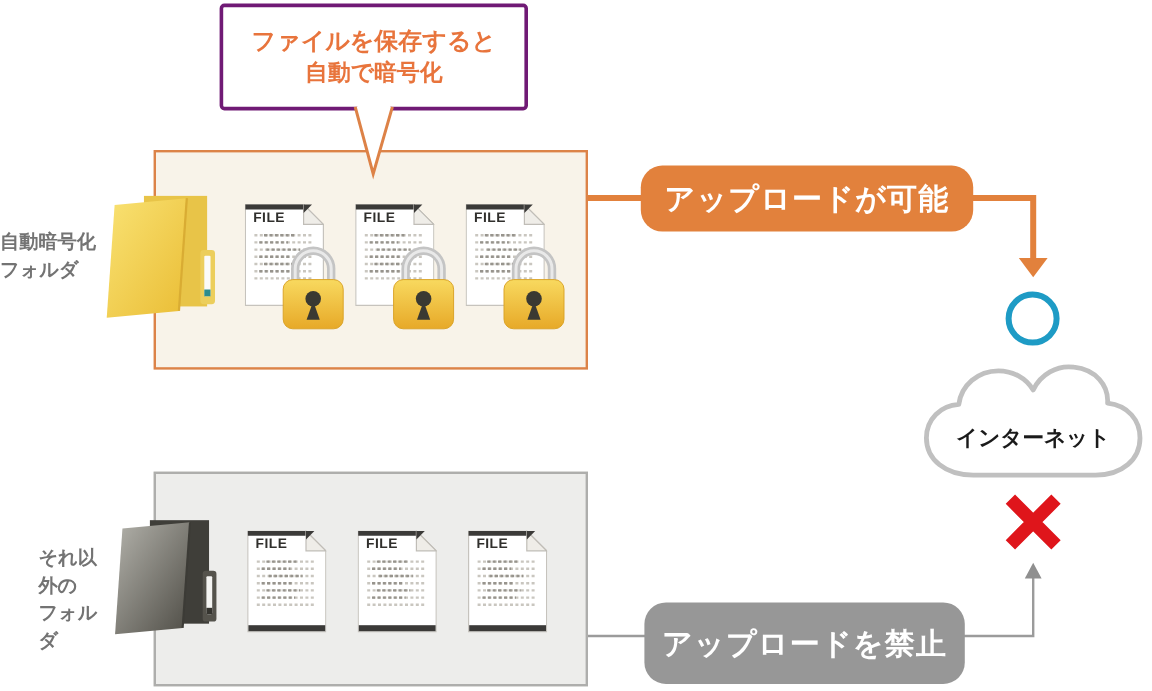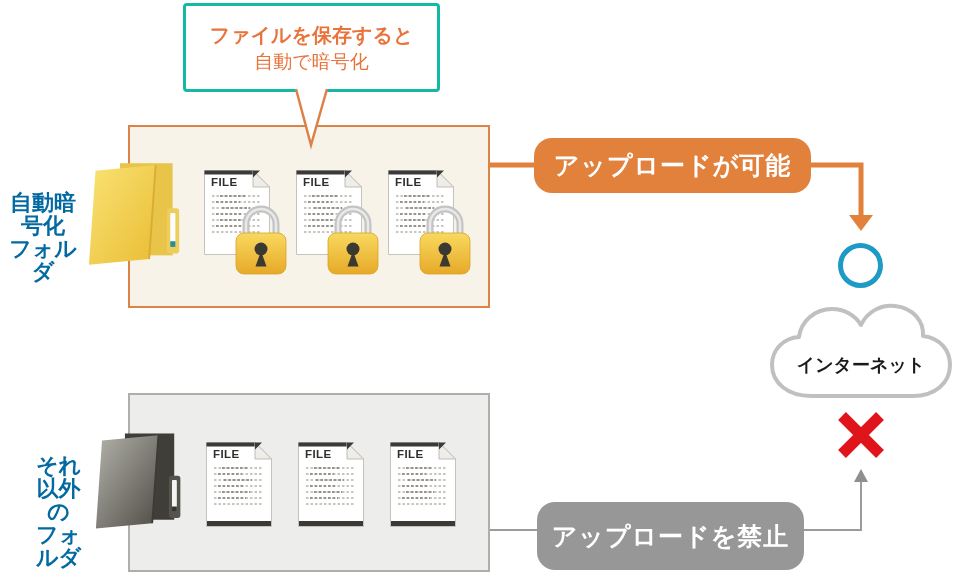--- a/index.html
+++ b/index.html
@@ -5,38 +5,38 @@
   html,body{margin:0;padding:0;background:#ffffff;}
   #stage{
     position:relative;width:960px;height:576px;overflow:hidden;background:#ffffff;
     font-family:"Liberation Sans","DejaVu Sans",sans-serif;
   }
   #stage *{box-sizing:border-box;}
 
   
   .callout{
     position:absolute;left:183px;top:3px;width:257px;height:89px;
-    background:#ffffff;border:3px solid #14b8a6;border-radius:4px;
+    background:#ffffff;border:3px solid #701a75;border-radius:4px;
     display:flex;flex-direction:column;justify-content:center;align-items:center;
     z-index:4;text-align:center;
   }
   .callout .l1{font-size:20px;font-weight:bold;color:#E8743C;line-height:27px;}
-  .callout .l2{font-size:19px;font-weight:normal;color:#E8743C;line-height:25px;}
+  .callout .l2{font-size:19px;font-weight:bold;color:#E8743C;line-height:25px;}
   .overlay-svg{position:absolute;left:0;top:0;width:960px;height:576px;pointer-events:none;}
   #tail-svg{z-index:5;}
   #flow-svg{z-index:1;}
 
   
   .box{position:absolute;z-index:0;}
   .box.encrypted{left:128px;top:125px;width:362px;height:183px;background:#F8F3E9;border:2px solid #DC8348;}
   .box.other{left:128px;top:393px;width:362px;height:179px;background:#EDEDEB;border:2px solid #AEAEAC;}
 
   
   .side-label{
-    position:absolute;left:0;text-align:center;font-size:22px;font-weight:bold;color:#0369a1;
+    position:absolute;left:0;text-align:left;font-size:16px;font-weight:bold;color:#737373;
     line-height:23px;z-index:3;
   }
   .side-label.enc{top:191px;width:86px;}
   .side-label.oth{top:454px;width:85px;padding-left:32px;}
 
   
   .folder{position:absolute;z-index:3;}
   .folder.yellow{left:88px;top:160px;}
   .folder.dark{left:95px;top:430px;}
 

